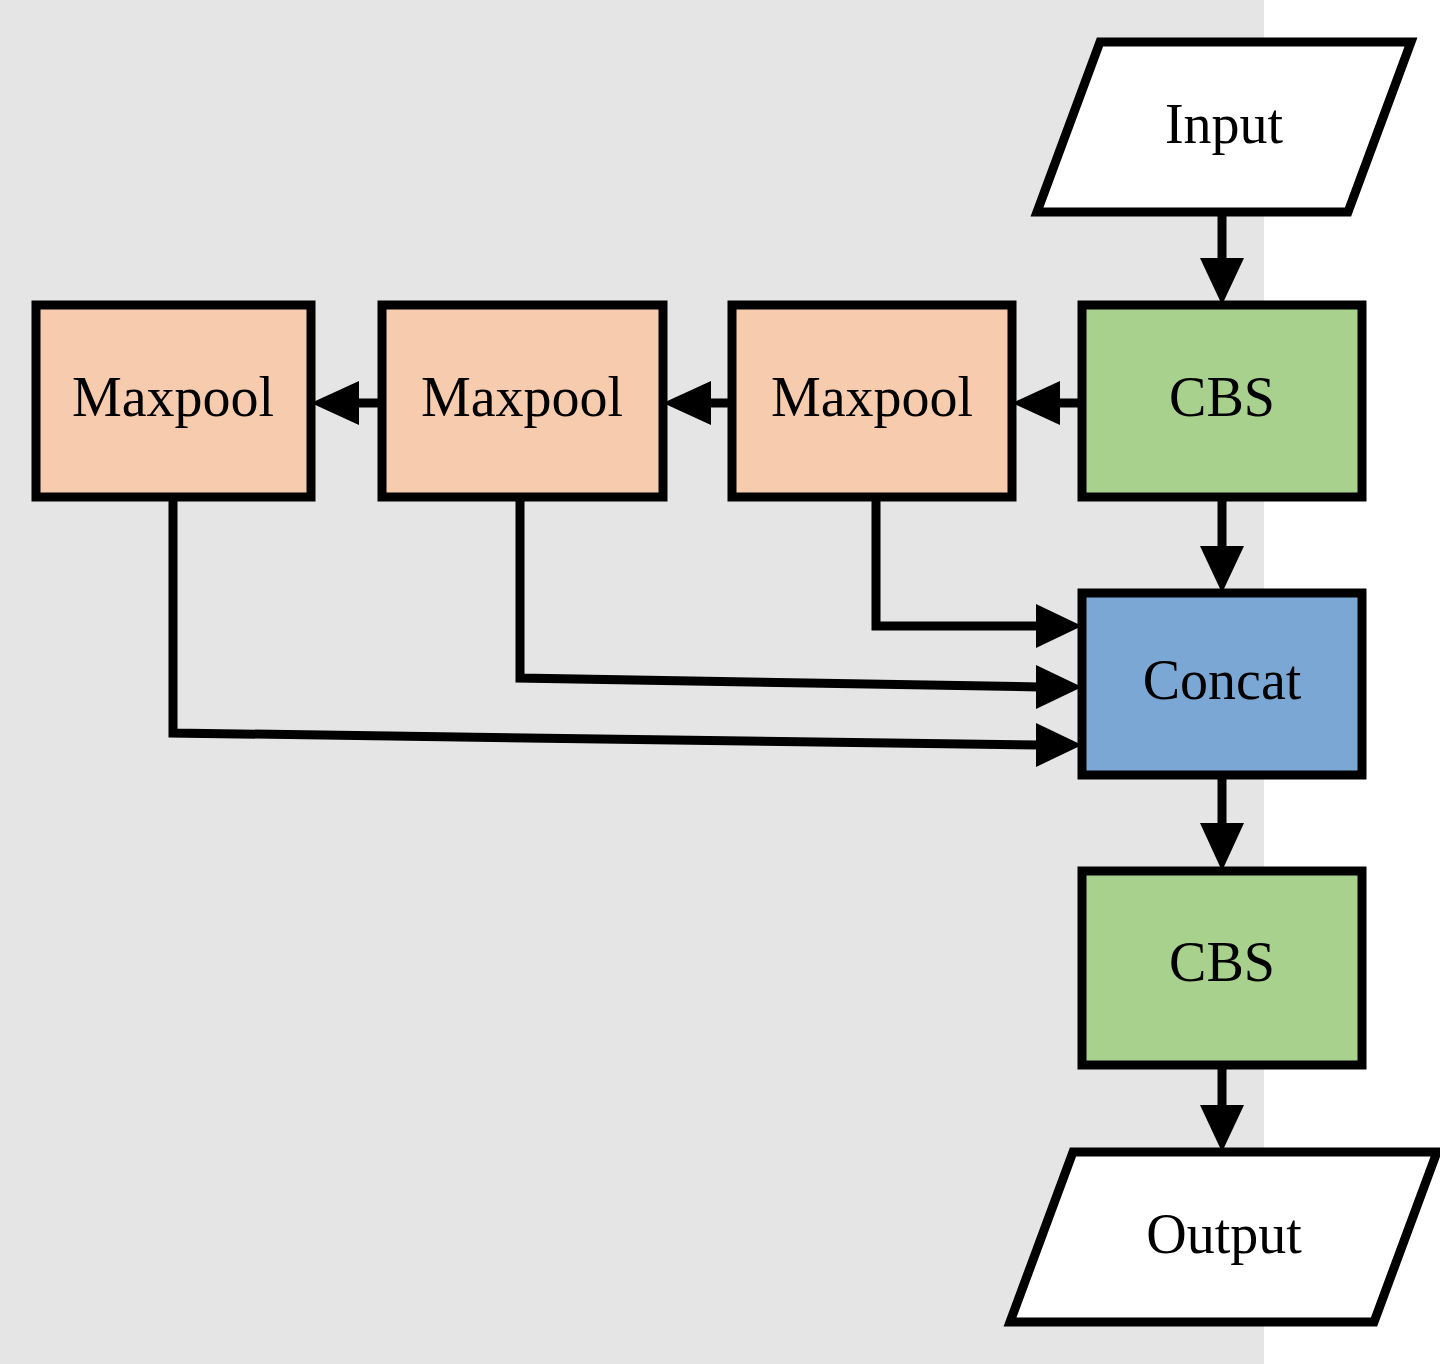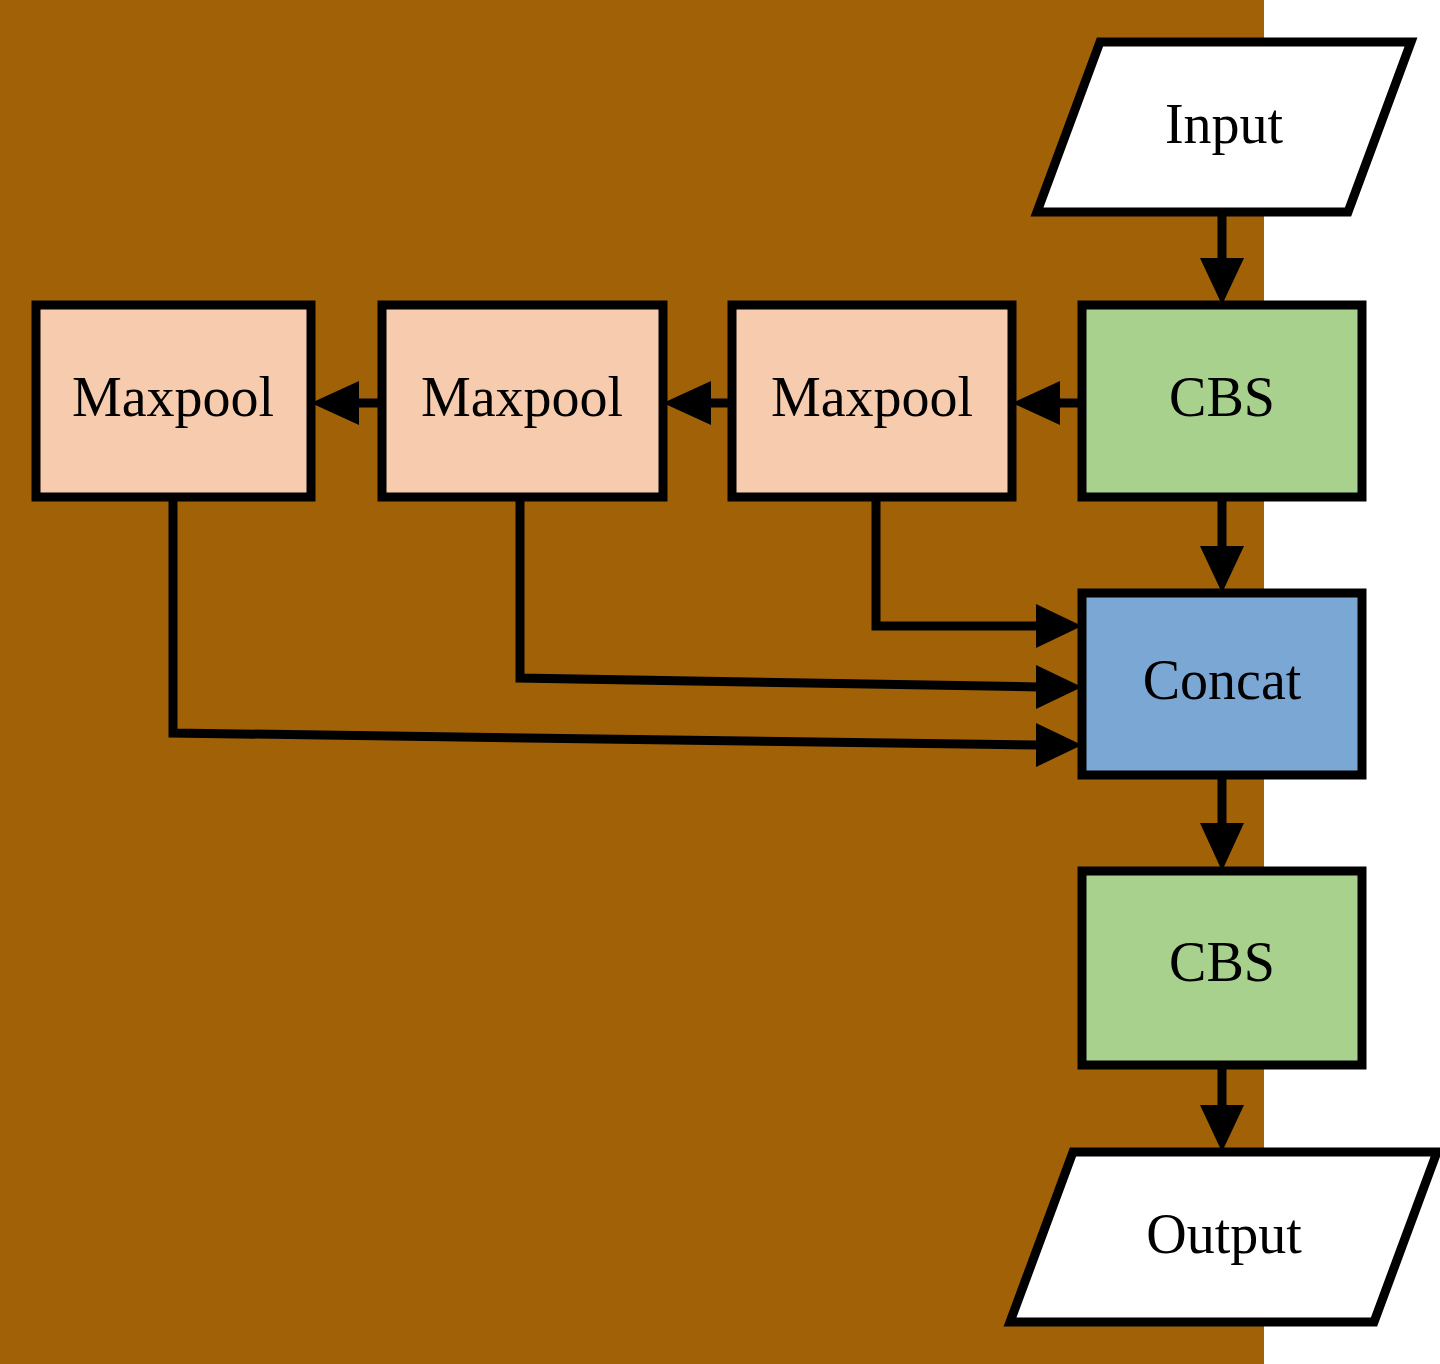--- a/index.html
+++ b/index.html
@@ -10,21 +10,21 @@
   body {
     width: 1440px;
     height: 1364px;
     font-family: "Liberation Serif", serif;
     overflow: hidden;
   }
   #diagram-root {
     position: relative;
     width: 1264px;
     height: 1364px;
-    background: #a16207;
+    background: #e5e5e5;
     text-align: right;
   }
   svg#flow {
     display: block;
     width: 1440px;
     height: 1364px;
   }
   .node-shape {
     stroke: #000000;
     stroke-width: 9;

